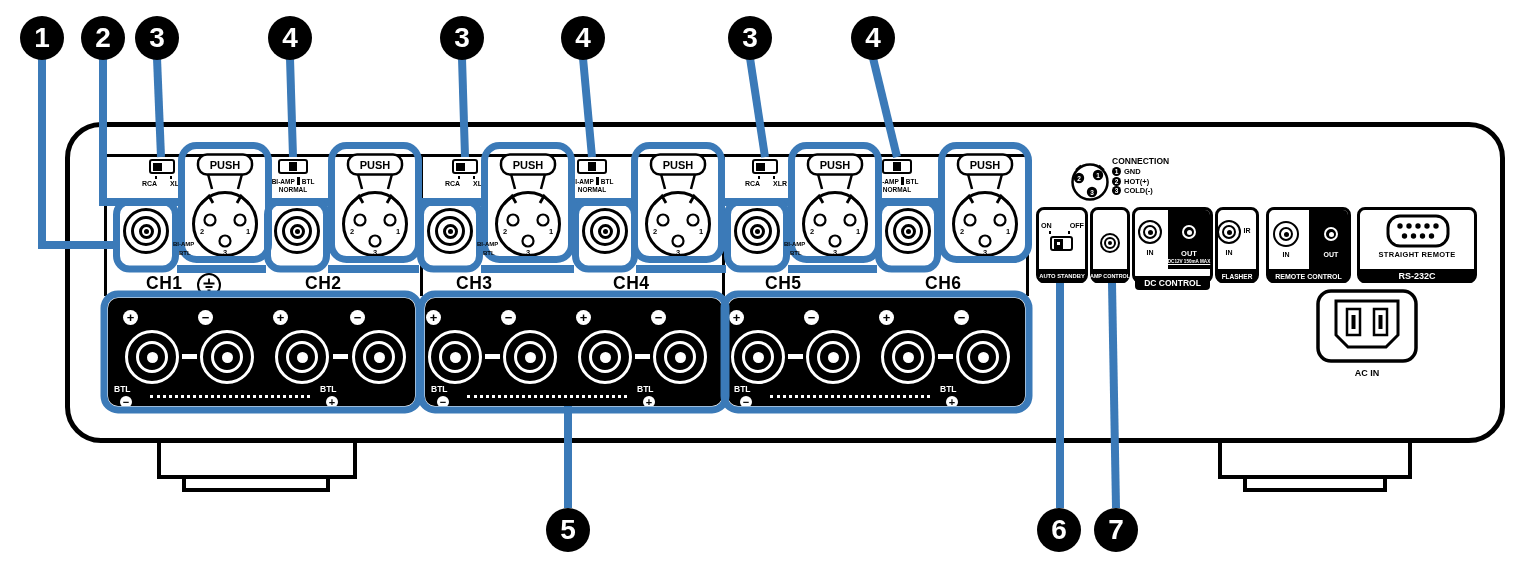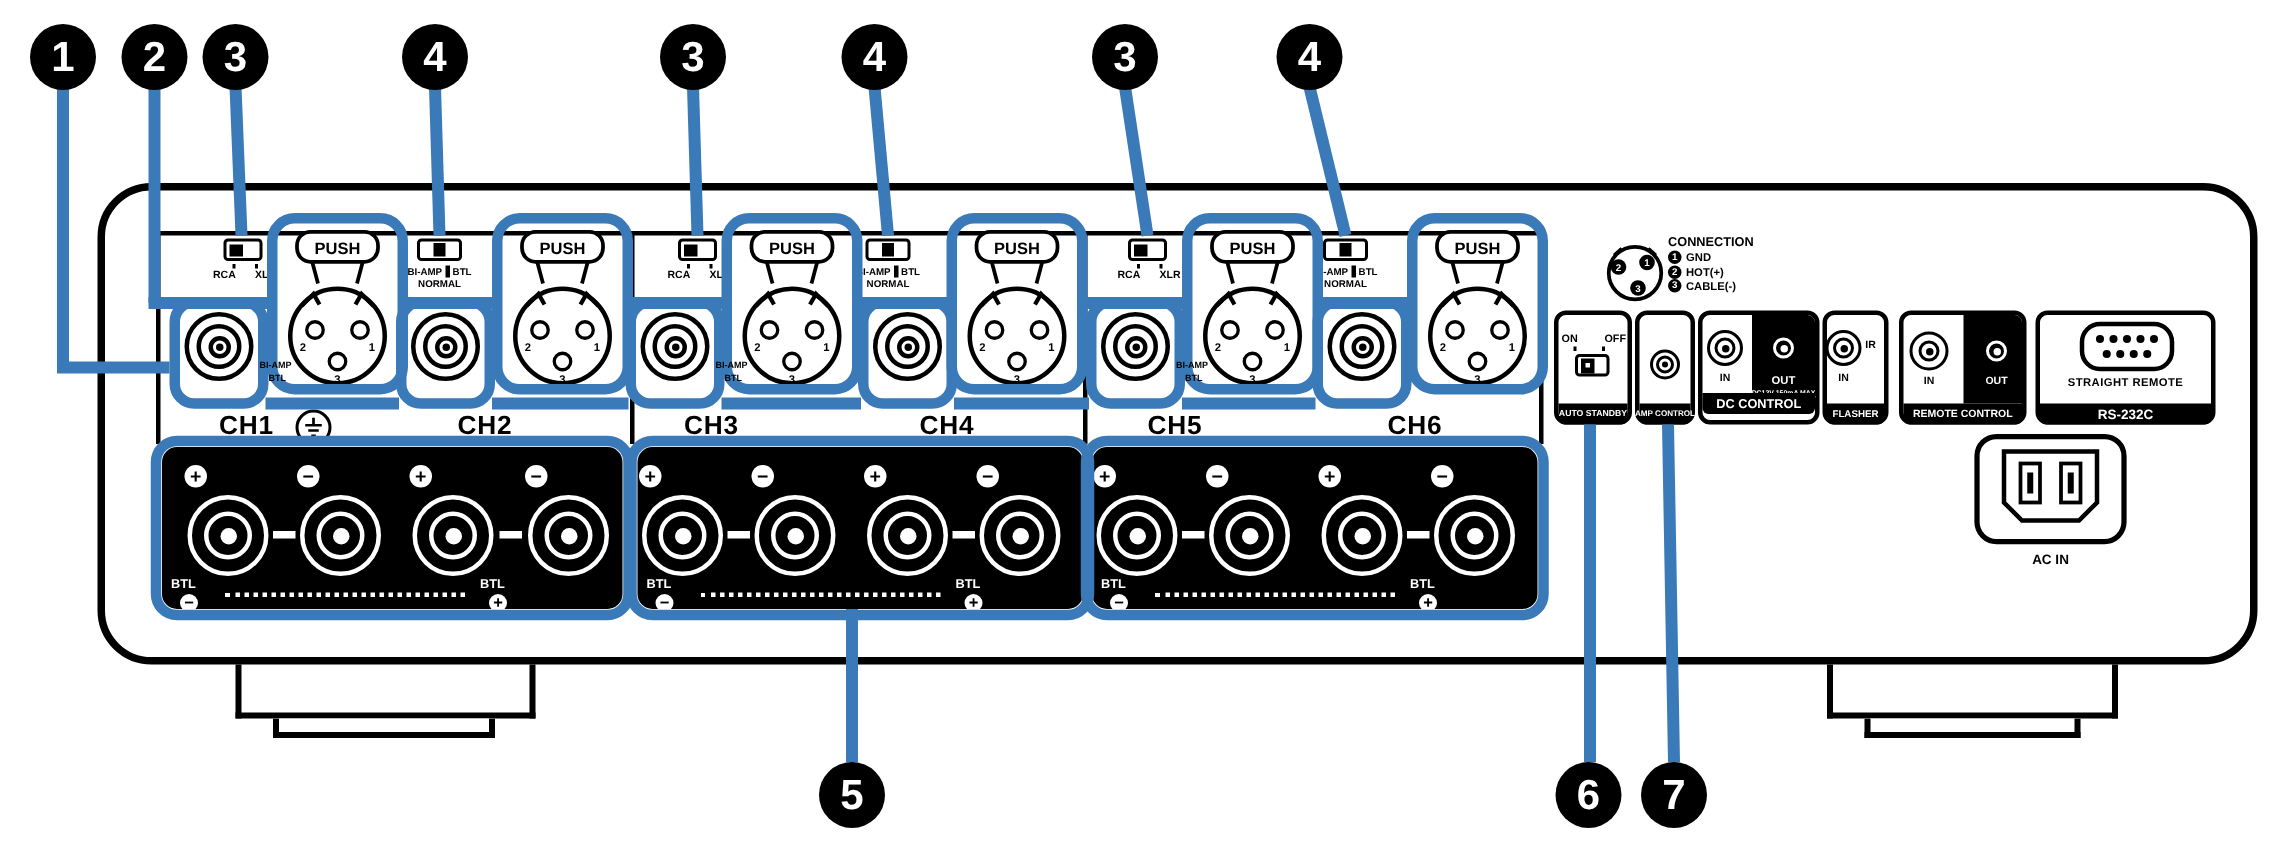--- a/index.html
+++ b/index.html
@@ -414,21 +414,21 @@
     <div class="legend-row">
         <span class="lbullet">1</span>
         <span class="ltext">GND</span>
       </div>
     <div class="legend-row">
         <span class="lbullet">2</span>
         <span class="ltext">HOT(+)</span>
       </div>
     <div class="legend-row">
         <span class="lbullet">3</span>
-        <span class="ltext">CABLE(-)</span>
+        <span class="ltext">COLD(-)</span>
       </div>
   </div>
 
   <div class="abs cblock" style="left:1036px;width:52px;"></div>
   <div class="abs" style="left:1041px;top:221px;width:43px;display:flex;justify-content:space-between;font-size:7.2px;font-weight:bold;z-index:12;">
     <span>ON</span>
       <span>OFF</span>
   </div>
   <div class="abs dot" style="left:1049px;top:231px;"></div>
   <div class="abs dot" style="left:1068px;top:231px;"></div>
@@ -455,21 +455,21 @@
       </div>
     </div>
   <div class="abs jk jk-o24 jkw" style="left:1177px;top:220px;">
       <div class="jk-m14">
         <div class="jk-d5"></div>
       </div>
     </div>
   <div class="abs ctxt" style="left:1138px;top:249px;width:24px;">IN</div>
   <div class="abs ctxt ctxtw" style="left:1174px;top:249px;width:30px;font-size:7.5px;">OUT</div>
   <div class="abs ctxt ctxtw" style="left:1164px;top:259px;width:50px;font-size:4.6px;text-decoration:underline;">DC12V 150mA MAX</div>
-  <div class="band" style="position:absolute;left:1135px;top:262px;width:75px;font-size:8.5px;z-index:12;">DC CONTROL</div>
+  <div class="band" style="position:absolute;left:1135px;top:276px;width:75px;font-size:8.5px;z-index:12;">DC CONTROL</div>
 
   <div class="abs cblock" style="left:1215px;width:44px;"></div>
   <div class="abs jk jk-o24" style="left:1217px;top:220px;">
       <div class="jk-m14">
         <div class="jk-d5"></div>
       </div>
     </div>
   <div class="abs ctxt" style="left:1240px;top:227px;width:14px;">IR</div>
   <div class="abs ctxt" style="left:1219px;top:249px;width:20px;">IN</div>
   <div class="band" style="position:absolute;left:1218px;top:269px;width:38px;font-size:6.5px;z-index:12;">FLASHER</div>

